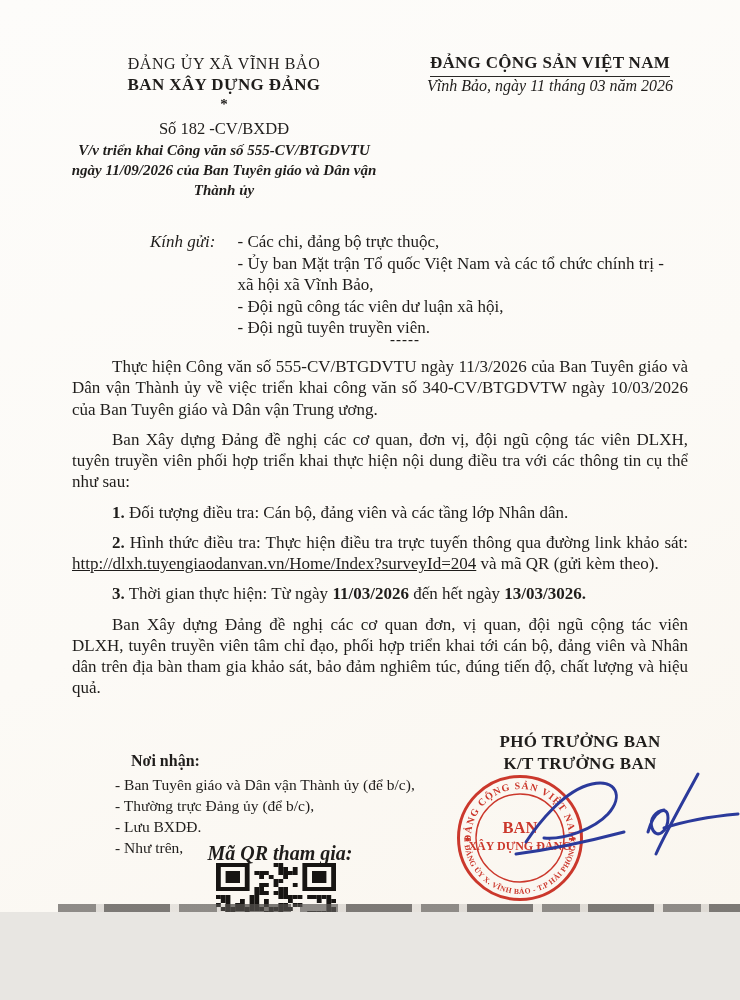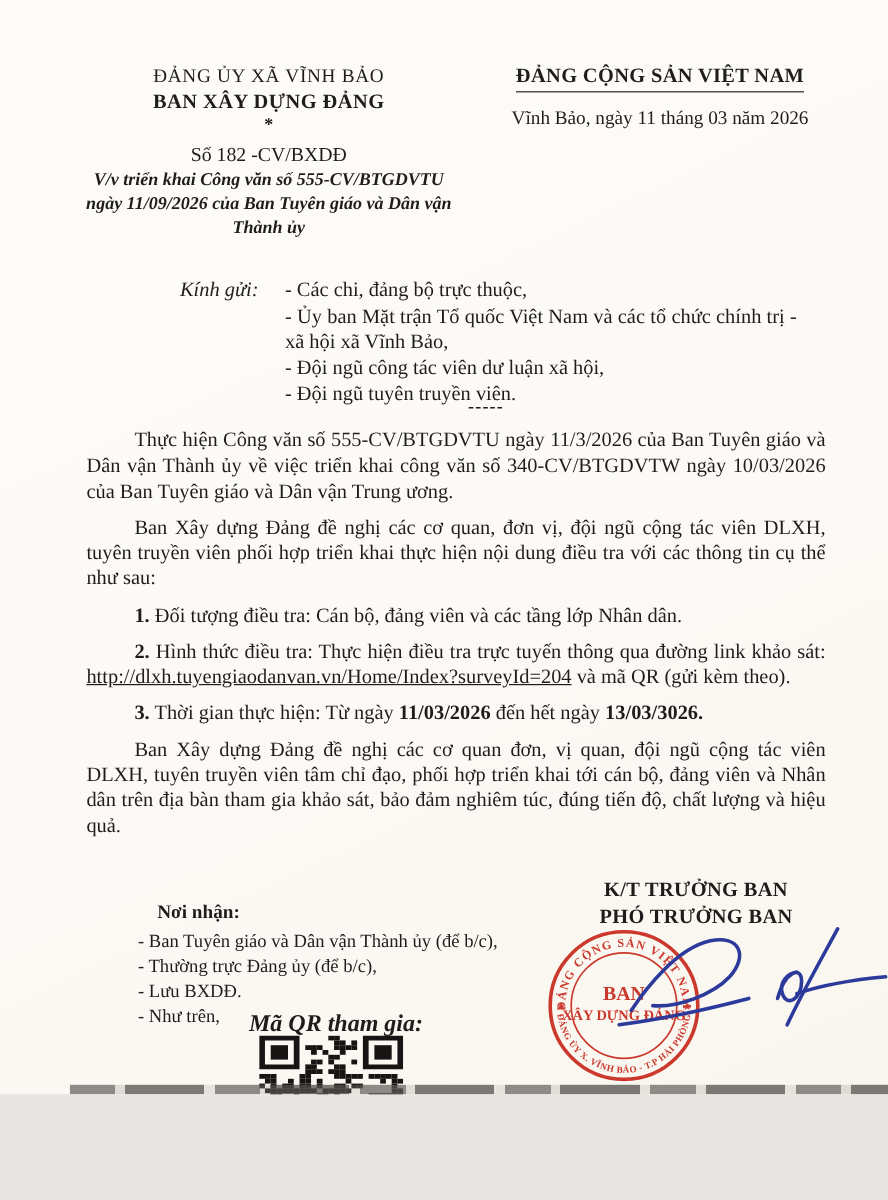--- a/index.html
+++ b/index.html
@@ -16,21 +16,21 @@
   
   .header-left { position:absolute; top:55px; left:66px; width:316px; text-align:center; }
   .org-parent { font-size:16px; letter-spacing:.6px; }
   .org-name   { font-size:17px; font-weight:bold; letter-spacing:.4px; margin-top:2px; }
   .star       { font-size:15px; font-weight:bold; margin-top:1px; }
   .doc-number { font-size:16.5px; margin-top:6px; }
   .doc-subject{ font-size:15px; font-style:italic; font-weight:600; line-height:1.32; margin-top:2px; }
   .header-right { position:absolute; top:53px; left:400px; width:300px; text-align:center; }
   .national { display:inline-block; font-size:17px; font-weight:bold; letter-spacing:.3px;
               padding-bottom:3px; border-bottom:1.6px solid #2a2826; }
-  .place-date { font-size:16px; margin-top:13px; }
+  .place-date { font-size:16px; font-style:italic; }
   
   .recipients { position:absolute; top:231px; left:150px; width:514px; display:flex; }
   .recipients-label { font-style:italic; font-size:17px; white-space:nowrap; padding-top:1px; }
   .recipients-list { margin-left:22px; font-size:17px; line-height:1.27; text-align:justify; }
   .separator { position:absolute; top:331px; left:405px; transform:translateX(-50%);
                font-size:15px; font-weight:bold; letter-spacing:1px; }
   
   .body-text { position:absolute; top:356px; left:72px; width:616px;
                font-size:17px; line-height:1.25; text-align:justify; }
   .body-text p { margin:0 0 9px; text-indent:40px; }
@@ -319,22 +319,22 @@
         <path d="M0,0h28v28h-28Z M4,4v20h20v-20Z" fill-rule="evenodd"></path>
         <rect x="8" y="8" width="12" height="12"></rect>
         <path d="M72,0h28v28h-28Z M76,4v20h20v-20Z" fill-rule="evenodd"></path>
         <rect x="80" y="8" width="12" height="12"></rect>
         <path d="M0,72h28v28h-28Z M4,76v20h20v-20Z" fill-rule="evenodd"></path>
         <rect x="8" y="80" width="12" height="12"></rect>
       </svg>
   </div>
 
   <div class="sign-block">
+    <div>PHÓ TRƯỞNG BAN</div>
     <div>K/T TRƯỞNG BAN</div>
-    <div>PHÓ TRƯỞNG BAN</div>
   </div>
 
   <div class="stamp">
     <svg viewBox="0 0 132 132" xmlns="http://www.w3.org/2000/svg">
       <defs>
         <path id="arcTop" d="M 17,66 A 49,49 0 0 1 115,66"></path>
         <path id="arcBot" d="M 10,66 A 56,56 0 0 0 122,66"></path>
       </defs>
       <circle cx="66" cy="66" r="61.5" fill="none" stroke="#c8281c" stroke-width="3"></circle>
       <circle cx="66" cy="66" r="44" fill="none" stroke="#c8281c" stroke-width="1.4"></circle>

